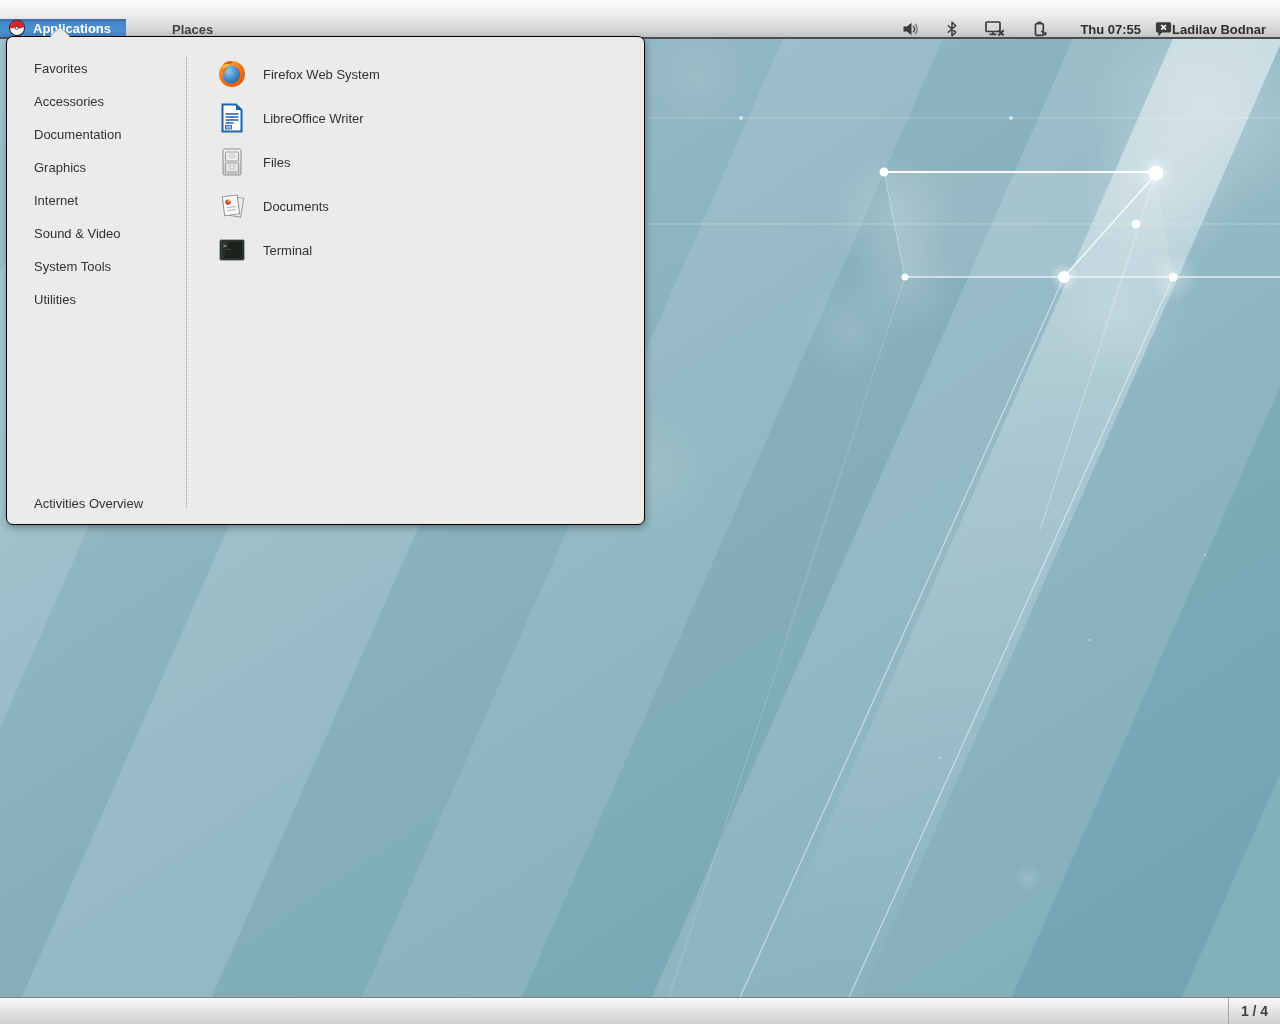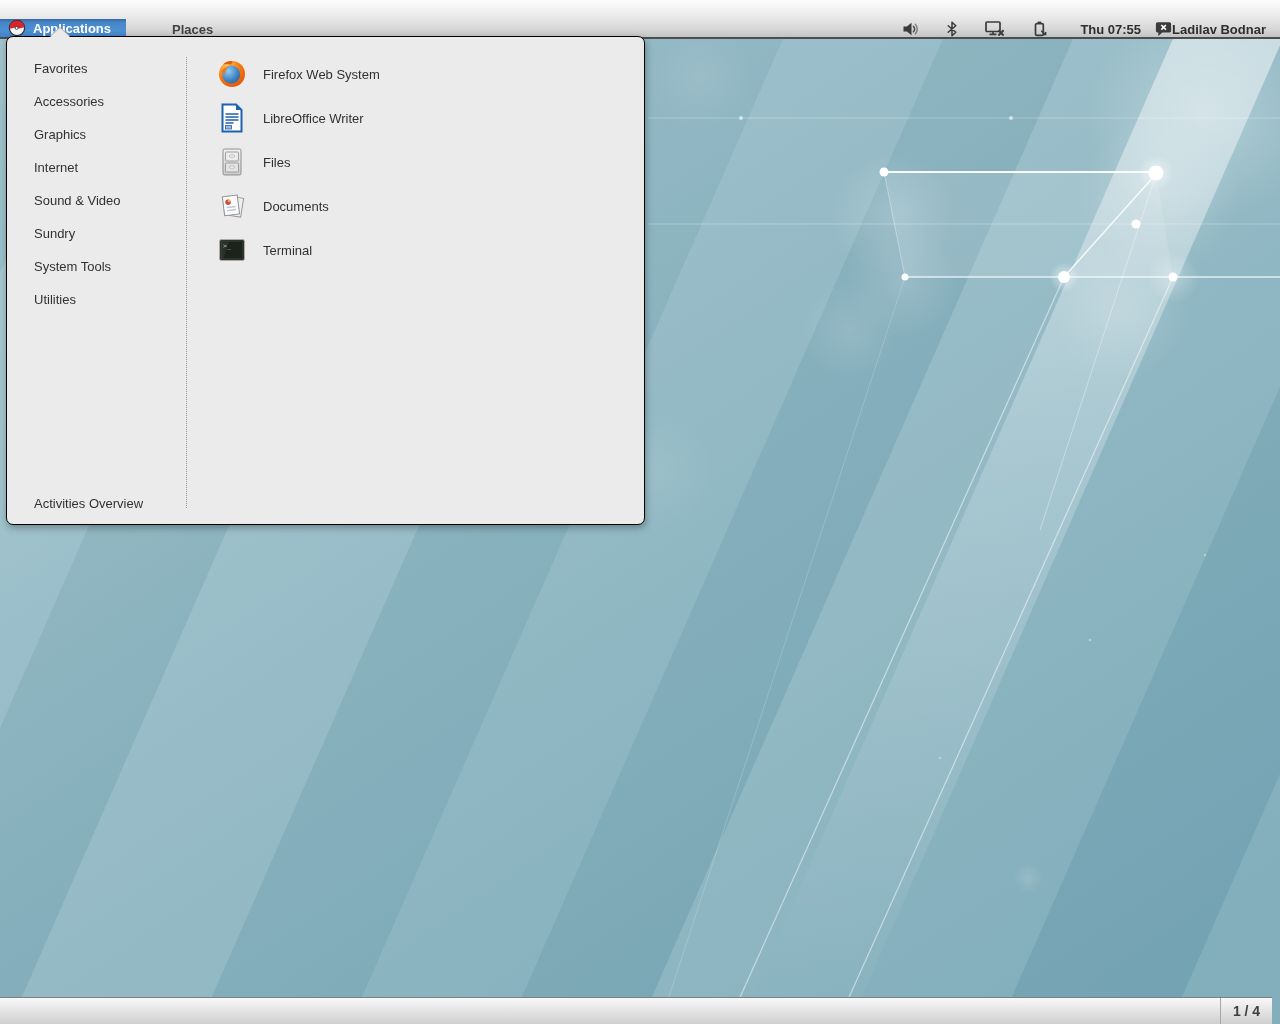--- a/index.html
+++ b/index.html
@@ -53,21 +53,21 @@
   .app-item{height:44px;display:flex;align-items:center;gap:15px;padding-left:6px;cursor:default;}
   .app-icon{width:32px;height:32px;flex:0 0 32px;}
   .app-icon svg{width:32px;height:32px;display:block;}
   .app-label{font-size:13px;color:#2f3234;}
   .activities{
     position:absolute;left:27px;bottom:13px;font-size:13px;color:#2f3234;cursor:default;
   }
 
   
   .bottom-bar{
-    position:absolute;left:0;right:8px;bottom:0;height:27px;z-index:5;
+    position:absolute;left:0;right:0;bottom:0;height:27px;z-index:5;
     background:linear-gradient(#f8f8f8,#e0e0e0 60%,#cfcfcf);
     border-top:1px solid #7e7e7e;
     display:flex;justify-content:flex-end;align-items:stretch;
   }
   .workspace{
     width:52px;border-left:1px solid #a6a6a6;
     display:flex;align-items:center;justify-content:center;
     font-size:14px;font-weight:bold;color:#3f3f3f;cursor:default;
   }
 </style>
@@ -189,24 +189,24 @@
       <span>Ladilav Bodnar</span>
     </div>
   </header>
 
   <div class="menu-popover">
     <div class="pointer"></div>
 
     <nav class="categories">
       <div class="category">Favorites</div>
       <div class="category">Accessories</div>
+      <div class="category">Documentation</div>
       <div class="category">Graphics</div>
       <div class="category">Internet</div>
       <div class="category">Sound &amp; Video</div>
-      <div class="category">Sundry</div>
       <div class="category">System Tools</div>
       <div class="category">Utilities</div>
     </nav>
 
     <div class="menu-divider"></div>
 
     <div class="app-list">
 
       <div class="app-item">
         <span class="app-icon">

